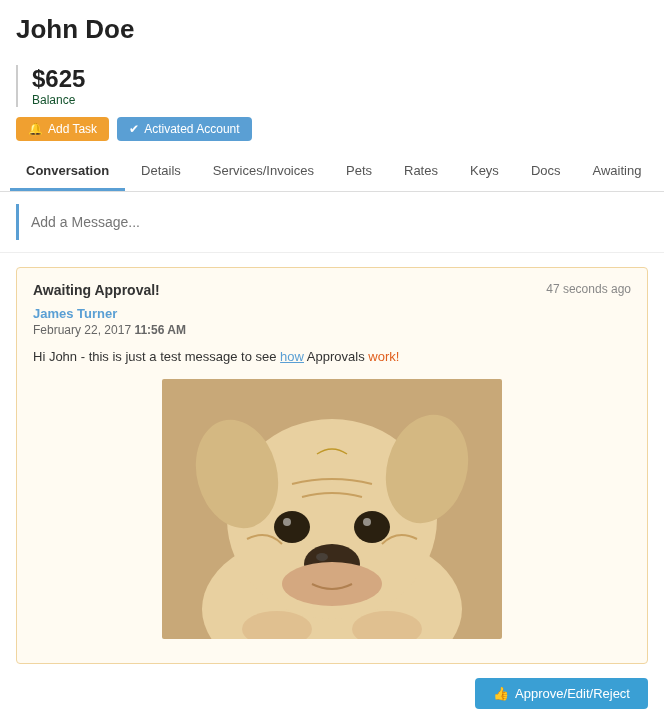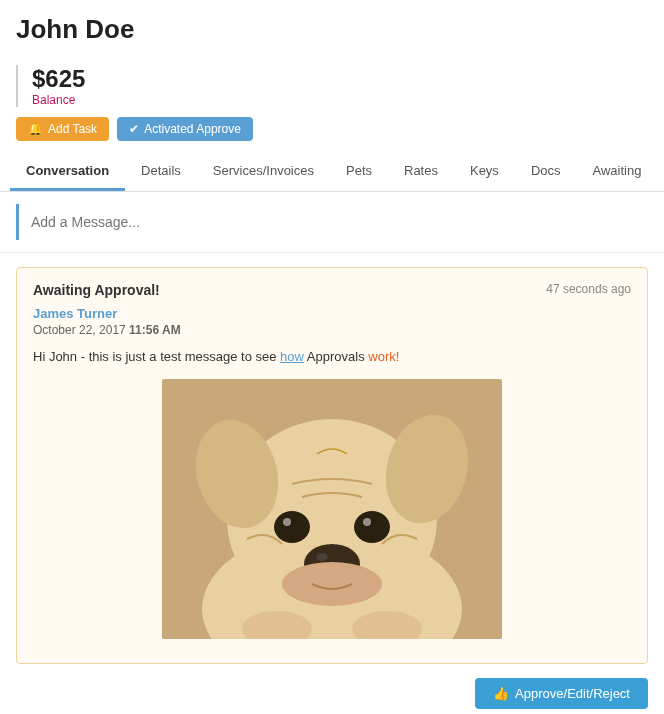--- a/index.html
+++ b/index.html
@@ -31,21 +31,21 @@
       padding-left: 14px;
       margin-top: 4px;
     }
     .header-balance-amount {
       font-size: 24px;
       font-weight: bold;
       color: #222;
     }
     .header-balance-label {
       font-size: 12px;
-      color: #be185d;
+      color: #14532d;
     }
 
     
     .header-buttons {
       display: flex;
       gap: 8px;
       padding: 0 16px 12px 16px;
     }
     .btn-add-task {
       background: #f0a030;
@@ -205,21 +205,21 @@
   </div>
 </div>
 
 <div class="header-buttons">
   <button class="btn-add-task">
     <span>🔔</span>
     <span>Add Task</span>
   </button>
   <button class="btn-activated">
     <span>✔</span>
-    <span>Activated Approve</span>
+    <span>Activated Account</span>
   </button>
 </div>
 
 <div class="tabs">
   <div class="tab active">Conversation</div>
   <div class="tab">Details</div>
   <div class="tab">Services/Invoices</div>
   <div class="tab">Pets</div>
   <div class="tab">Rates</div>
   <div class="tab">Keys</div>
@@ -231,21 +231,21 @@
   <input class="message-input" type="text" placeholder="Add a Message..." style="">
 </div>
 
 <div class="message-card">
   <div class="message-header-row">
     <span class="awaiting-label">Awaiting Approval!</span>
     <span class="time-ago">47 seconds ago</span>
   </div>
   <div class="sender-name">James Turner</div>
   <div class="sender-date">
-    <span>October 22, 2017</span>
+    <span>February 22, 2017</span>
     <span class="bold-time">11:56 AM</span>
   </div>
   <div class="message-text">
     <span>Hi John - this is just a test message to see </span><span class="link-how">how</span><span> Approvals </span><span class="link-work">work!</span>
   </div>
 
   <div class="dog-image-wrapper">
     <svg viewBox="0 0 340 260" xmlns="http://www.w3.org/2000/svg" class="dog-image-svg">
 
       <rect width="340" height="260" fill="#c8a878"></rect>

